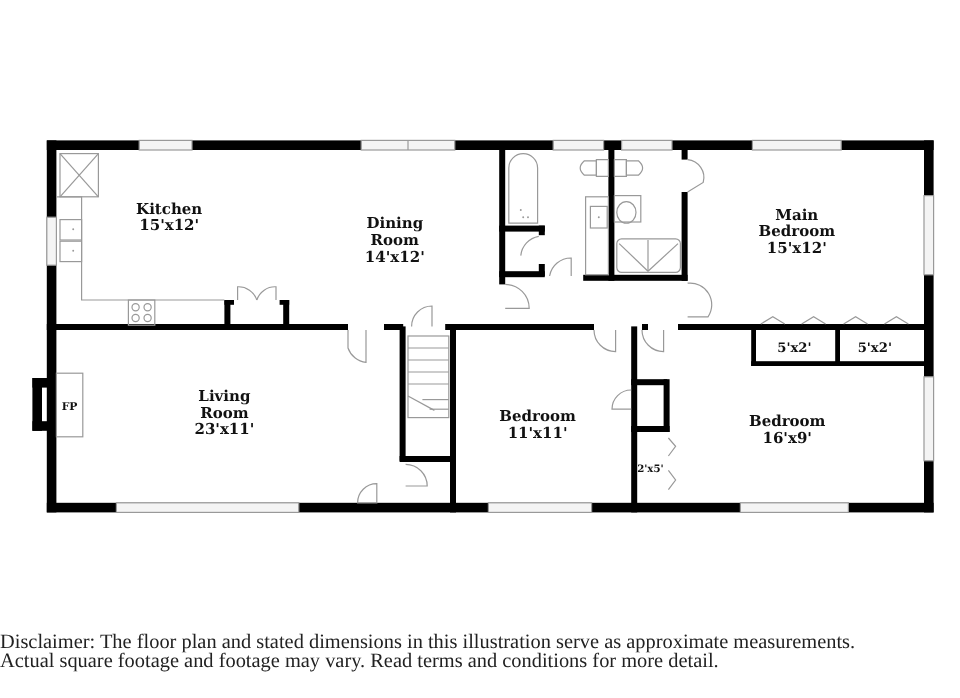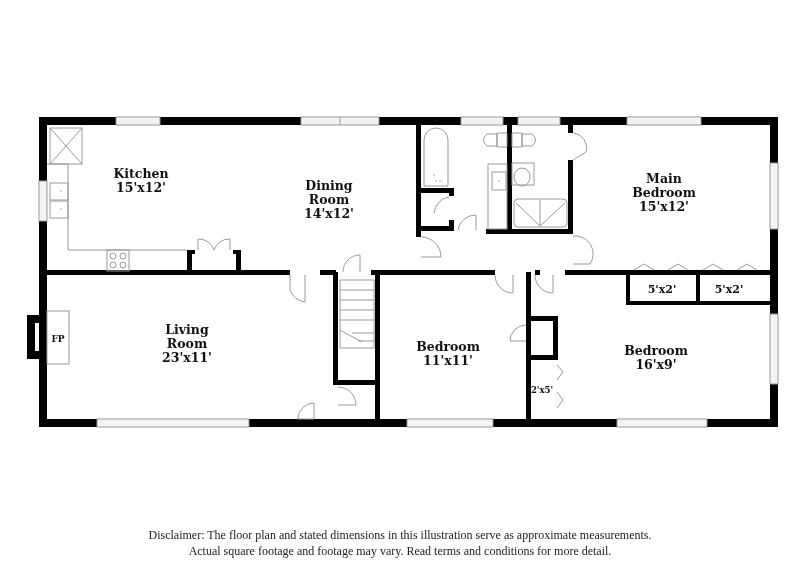--- a/index.html
+++ b/index.html
@@ -6,21 +6,21 @@
     body { width: 800px; height: 582px; position: relative; overflow: hidden; font-family: "DejaVu Serif", "Liberation Serif", serif; }
     #plan { position: absolute; left: 0; top: 0; width: 800px; height: 582px; }
     .wall { fill: #000; }
     .thin { fill: none; stroke: #000; stroke-width: 3; }
     .fix { fill: none; stroke: #999; stroke-width: 1; }
     .win { fill: #f4f4f4; stroke: #999; stroke-width: 1; }
     .door { fill: none; stroke: #999; stroke-width: 1; }
     .lbl { font-family: "DejaVu Serif", "Liberation Serif", serif; font-weight: bold; font-size: 12.5px; fill: #111; text-anchor: middle; }
     .lbl-sm { font-family: "DejaVu Serif", "Liberation Serif", serif; font-weight: bold; font-size: 11px; fill: #111; text-anchor: middle; }
     .lbl-xs { font-family: "DejaVu Serif", "Liberation Serif", serif; font-weight: bold; font-size: 8.5px; fill: #111; text-anchor: middle; }
-    #disclaimer { position: absolute; left: 0; top: 527px; width: 800px; text-align: center; font-family: "Liberation Serif", "DejaVu Serif", serif; font-size: 12px; line-height: 16px; color: #222; }
+    #disclaimer { position: absolute; left: 0; top: 527px; width: 800px; text-align: left; font-family: "Liberation Serif", "DejaVu Serif", serif; font-size: 17px; line-height: 16px; color: #222; }
   </style>
 </head>
 <body>
 
 <svg id="plan" viewBox="0 0 800 582" xmlns="http://www.w3.org/2000/svg">
 
   <g>
 
     <rect class="wall" x="39" y="117" width="739" height="8"></rect>
 

